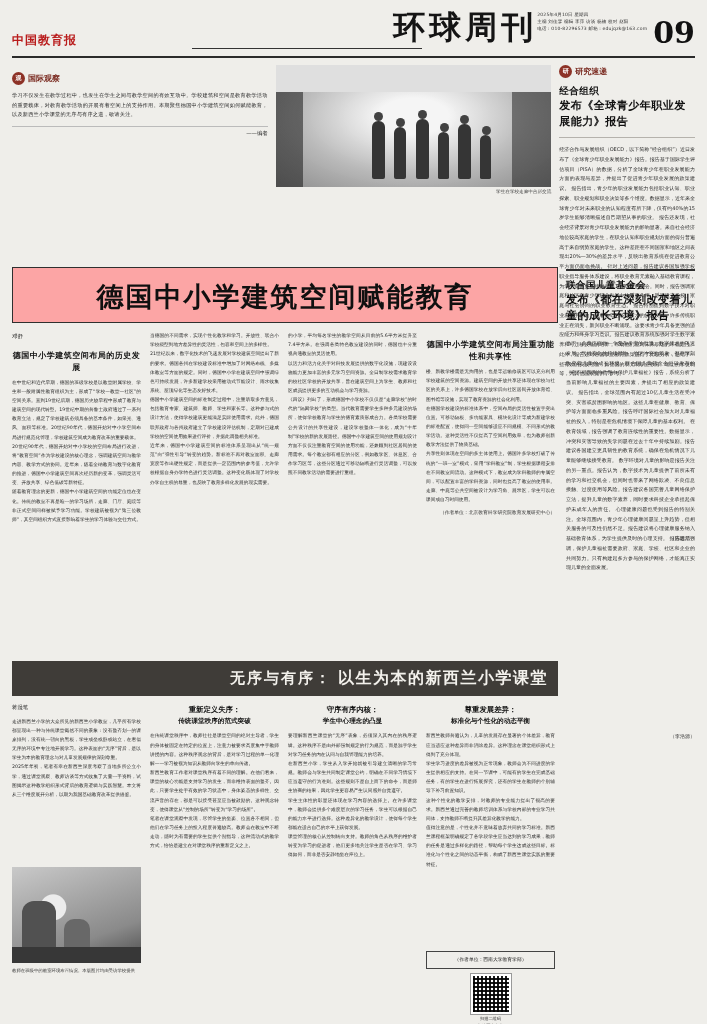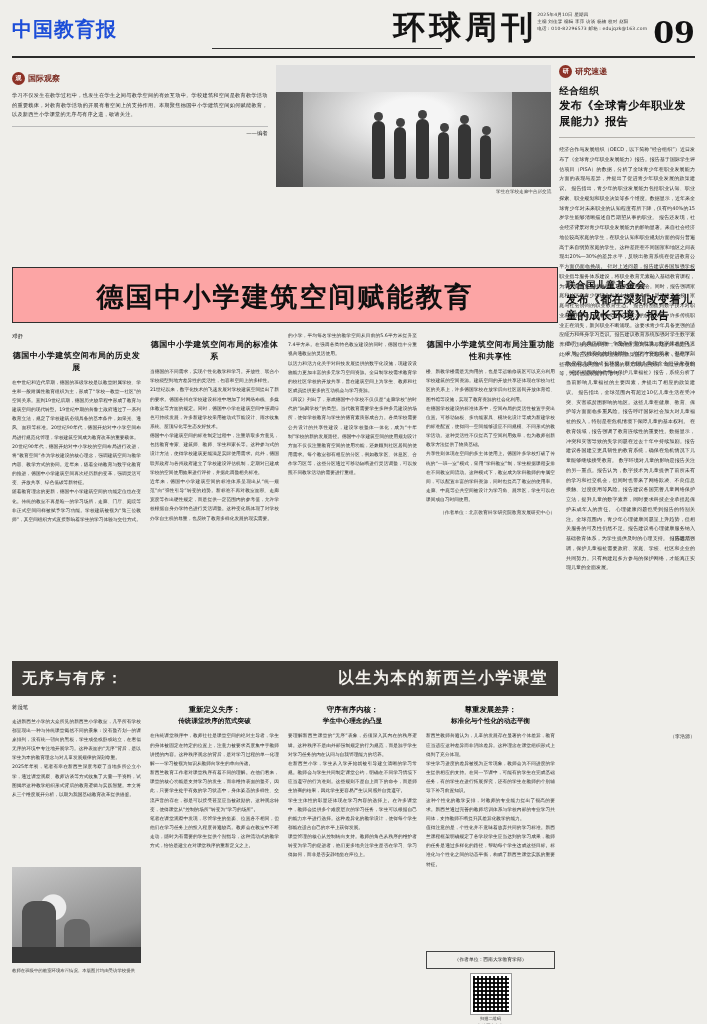--- a/index.html
+++ b/index.html
@@ -19,22 +19,22 @@
 
   
   .masthead {
     display: flex; align-items: flex-start; justify-content: space-between;
     border-bottom: 2px solid #2b2b2b;
     padding-bottom: 4px;
     height: 48px;
   }
   .brand {
     font-family: "DejaVu Serif", "Liberation Serif", serif;
-    font-size: 20px; letter-spacing: 1px; color: #1d4ed8; font-weight: 700;
-    padding-top: 6px; white-space: nowrap;
+    font-size: 12px; letter-spacing: 1px; color: #b91c1c; font-weight: 700;
+    padding-top: 6px; white-space: nowrap; margin-top: 16px;
   }
   .mast-center { flex: 1; text-align: center; position: relative; }
   .mast-title {
     font-family: "DejaVu Serif", "Liberation Serif", serif;
     font-size: 32px; font-weight: 700; color: #141414; letter-spacing: 4px;
     line-height: 1.1;
     text-align: right;
   }
   .mast-rule { width: 230px; height: 1px; background:#333; margin: 3px auto 0; }
   .mast-right { display:flex; align-items:flex-start; gap:6px; padding-top:2px;}
@@ -129,21 +129,21 @@
   .col { width: 129px; font-size:4.7px; line-height:1.95; color:#2b2b2b; text-align:justify; }
   .byline { font-size:5.4px; color:#222; margin-bottom:4px; }
   .sub {
     font-family:"DejaVu Serif","Liberation Serif",serif;
     font-size:8px; font-weight:700; color:#111; text-align:center;
     margin:7px 0 5px; line-height:1.5; letter-spacing:.5px;
   }
   .src { font-size:4.8px; text-align:right; color:#333; margin-top:4px; }
   .feat-title-bar {
     background:#3f3c38; color:#f3f1ec; padding:7px 10px;
-    display:flex; align-items:baseline; gap:6px; justify-content:space-between;
+    display:flex; align-items:baseline; gap:6px; justify-content:flex-end;
   }
   .feat-kicker {
     font-family:"DejaVu Serif","Liberation Serif",serif;
     font-size:15px; font-weight:700; letter-spacing:2px;
   }
   .feat-title {
     font-family:"DejaVu Serif","Liberation Serif",serif;
     font-size:16px; font-weight:700; letter-spacing:1.5px;
   }
   .feat-cols { display:flex; gap:9px; margin-top:6px; }
@@ -253,21 +253,20 @@
       <div class="article">
         <div class="art-cols">
           <div class="col">
             <div class="byline">邓舒</div>
             <div class="sub">德国中小学建筑空间布局的历史发展</div>
             <div style="white-space:pre-line">在中世纪和近代早期，德国的班级学校是以教堂附属学校、学生和一般附属性教育组织为主，形成了“学校—教堂—社区”的空间关系。直到19世纪后期，德国历史较早程中形成了教育与建筑空间的现代转型。19世纪中期的普鲁士政府通过了一系列教育立法，规定了学校建筑必须具备的基本条件，如采光、通风、面积等标准。20世纪90年代，德国开始对中小学空间布局进行规范化管理，学校建筑空间成为教育改革的重要载体。
 20世纪90年代，德国开始对中小学校的空间布局进行改进，将“教育空间”作为学校建设的核心理念，强调建筑空间与教学内容、教学方式的协同。近年来，随着全纳教育与数字化教育的推进，德国中小学建筑空间再次经历新的变革，强调灵活可变、开放共享、绿色低碳等新特征。
 随着教育理念的更新，德国中小学建筑空间的功能定位也在变化。传统的教室不再是唯一的学习场所，走廊、门厅、庭院等非正式空间同样被赋予学习功能。学校建筑被视为“第三位教师”，其空间组织方式直接影响着学生的学习体验与交往方式。</div>
           </div>
           <div class="col">
-            <div class="sub">德国中小学建筑空间布局的标准体系</div>
             <div style="white-space:pre-line">当德国的不同需求，实现个性化教学和学习。开放性、联合小学校级型到地方差异性的灵活性，包容和空间上的多样性。
 21世纪以来，数字化技术的飞速发展对学校建筑空间提出了新的要求。德国各州在学校建设标准中增加了对网络布线、多媒体教室等方面的规定。同时，德国中小学在建筑空间中强调绿色可持续发展，许多新建学校采用被动式节能设计、雨水收集系统、屋顶绿化等生态友好技术。
 德国中小学建筑空间的标准制定过程中，注重听取多方意见，包括教育专家、建筑师、教师、学生和家长等。这种参与式的设计方法，使得学校建筑更能满足实际使用需求。此外，德国联邦政府与各州政府建立了学校建设评估机制，定期对已建成学校的空间使用效果进行评价，并据此调整相关标准。
 近年来，德国中小学建筑空间的标准体系呈现出从“统一规范”向“弹性引导”转变的趋势。新标准不再对教室面积、走廊宽度等作出硬性规定，而是提供一定范围内的参考值，允许学校根据自身办学特色进行灵活调整。这种变化既体现了对学校办学自主权的尊重，也反映了教育多样化发展的现实需要。</div>
           </div>
           <div class="col">
             <div style="white-space:pre-line">的小学，平均每名学生的教学空间从目前的5.6平方米提升至7.4平方米。在强调各类特色教室建设的同时，德国也十分重视普通教室的灵活使用。
 以活力和活力化关于对科技发展提供的数字化设施，现建设设施能力更加丰富的多元学习空间资源。全日制学校需求教育学的校社区学校的开放共享，旨在建筑空间上为学生、教师和社区成员提供更多的互动机会与学习资源。
 《四议》列出了，形成德国中小学校不仅仅是“走廊学校”的时代的“隔阂学校”的类型。当代教育需要学生多种多元建设的场所，使得学校教育与学生的德育素质形成合力。各类学校需要公共设计的共享性建设，建设学校整体一体化，成为“十年制”学校的新的发展路径。德国中小学建筑空间的使用规划设计方面不仅仅注重教育空间的使用功能，还兼顾到社区居民的使用需求。每个教室都有相应的分区，例如教学区、休息区、合作学习区等，这些分区通过可移动隔断进行灵活调整，可以按照不同教学活动的需要进行重组。</div>
           </div>

